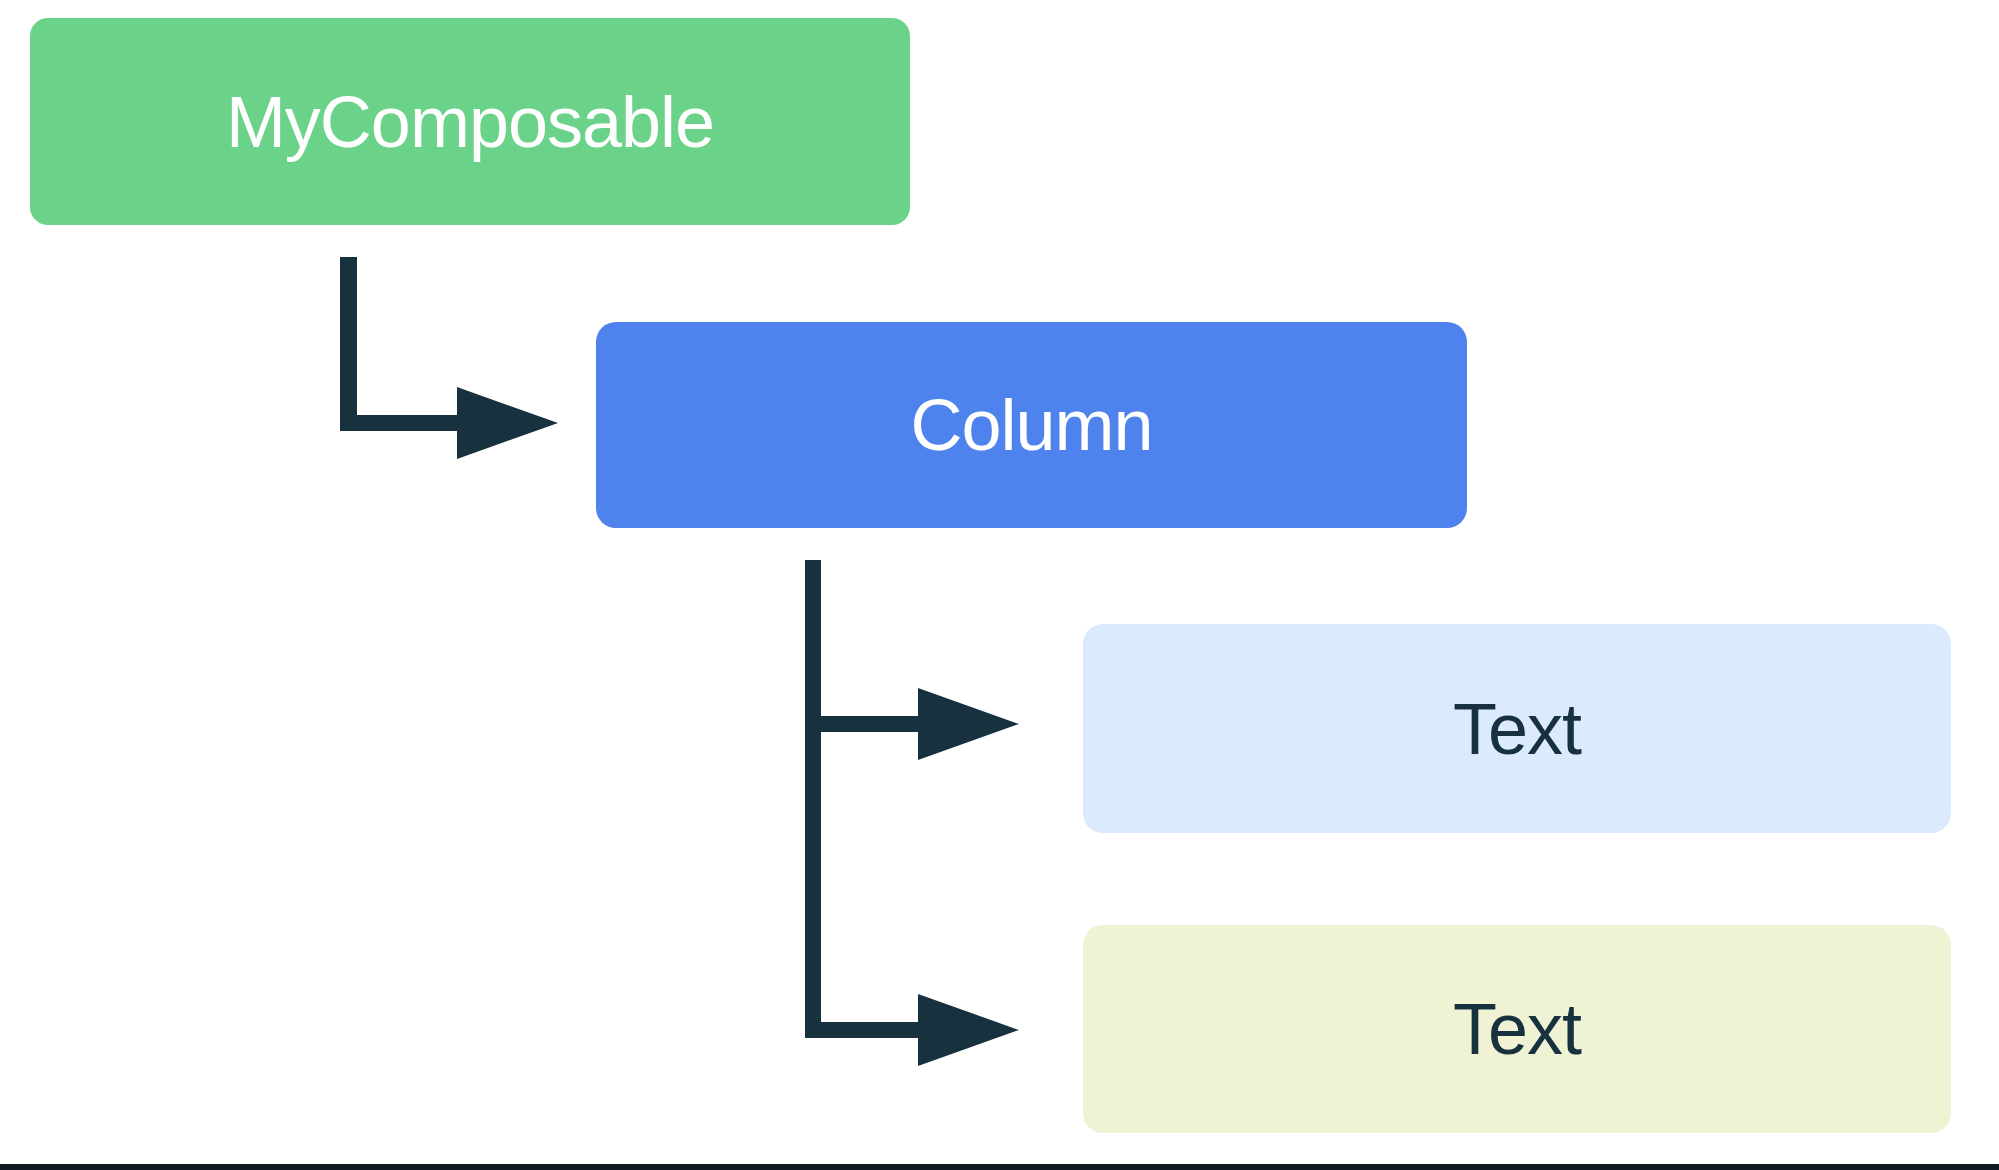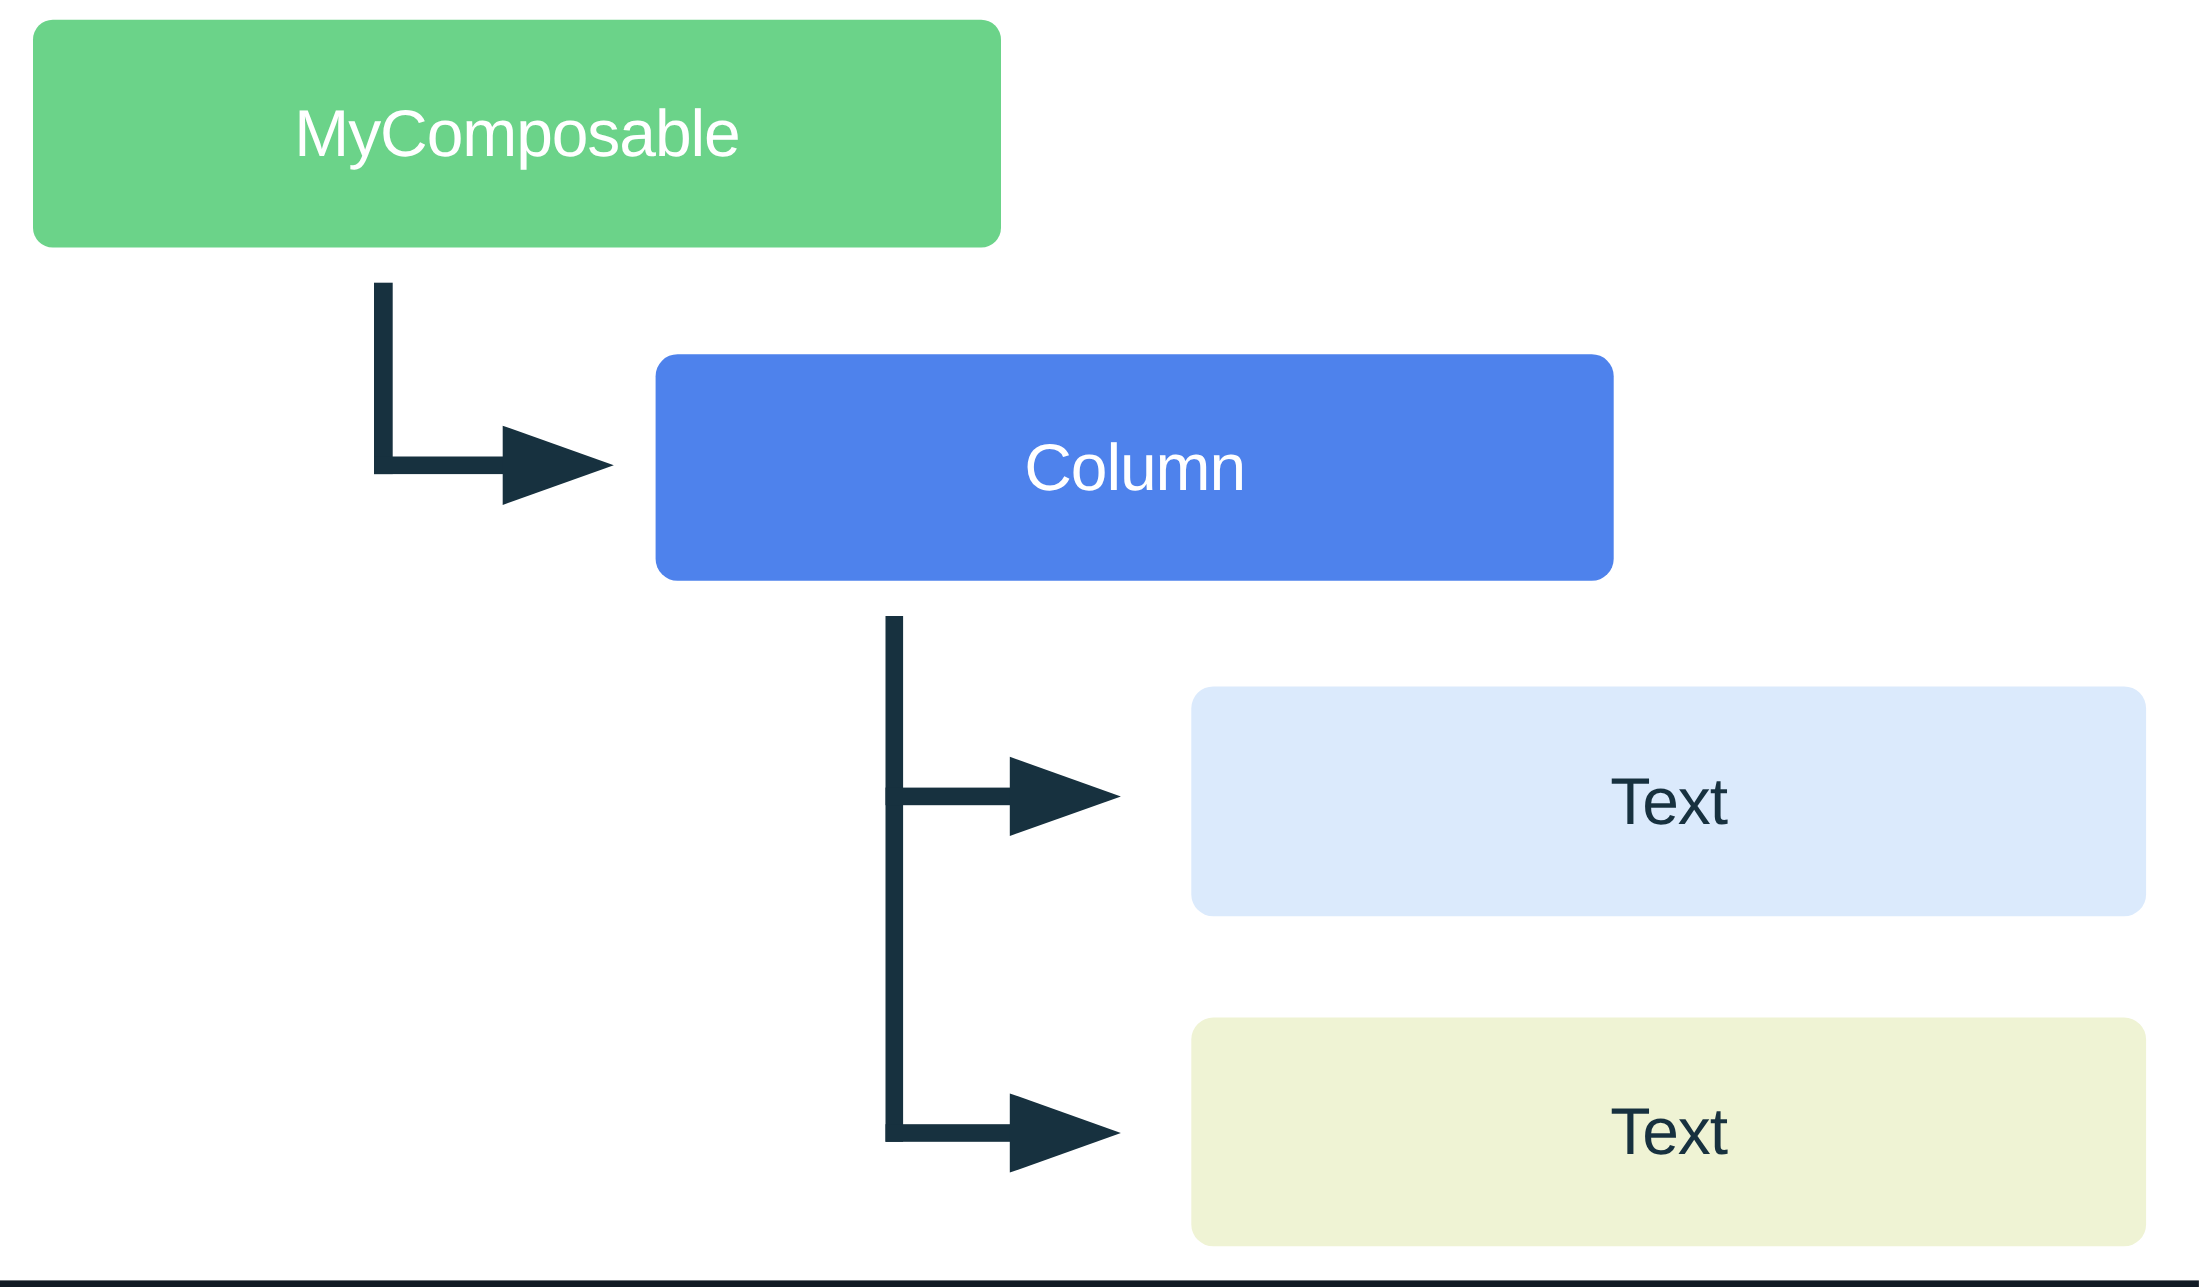--- a/index.html
+++ b/index.html
@@ -13,21 +13,21 @@
     height: 1170px;
     background: var(--background, #ffffff);
     overflow: hidden;
     font-family: "Liberation Sans", sans-serif;
   }
   .node {
     position: absolute;
     display: flex;
     align-items: center;
     justify-content: center;
-    font-size: 60px;
+    font-size: 72px;
     letter-spacing: -1px;
     line-height: 1;
     white-space: nowrap;
   }
   .node-root {
     left: 30px; top: 18px;
     width: 880px; height: 207px;
     background: var(--node_root_bg, #6bd389);
     color: var(--label_light, #ffffff);
     border-radius: 18px;

